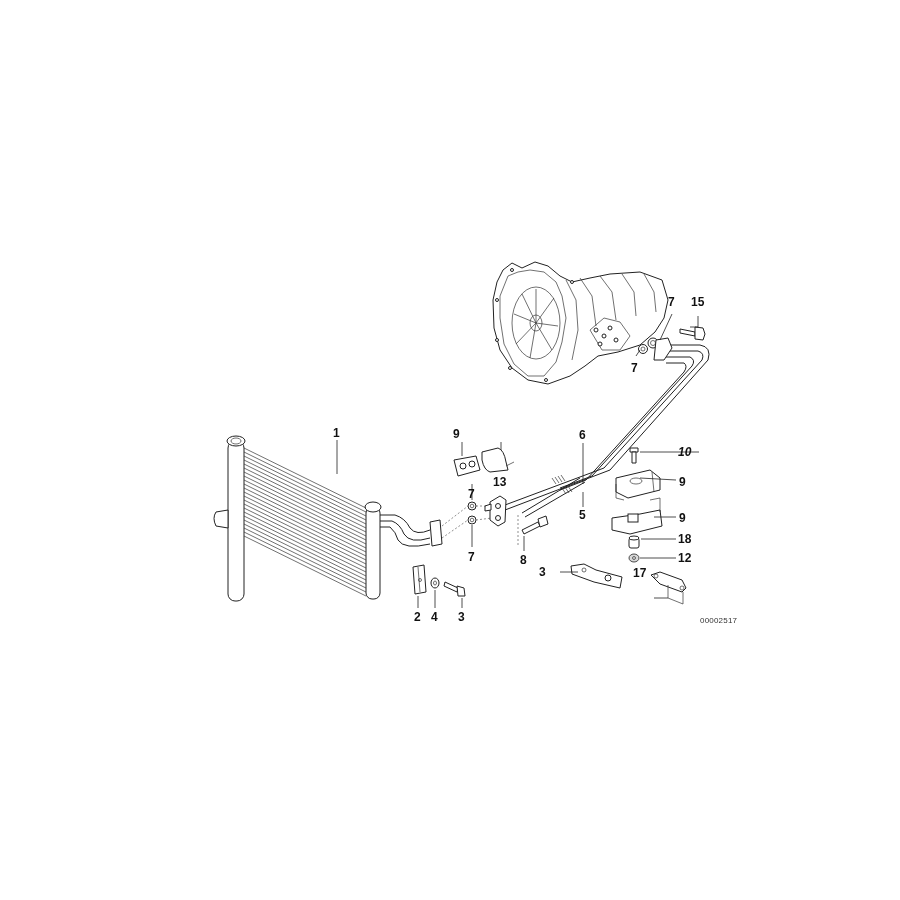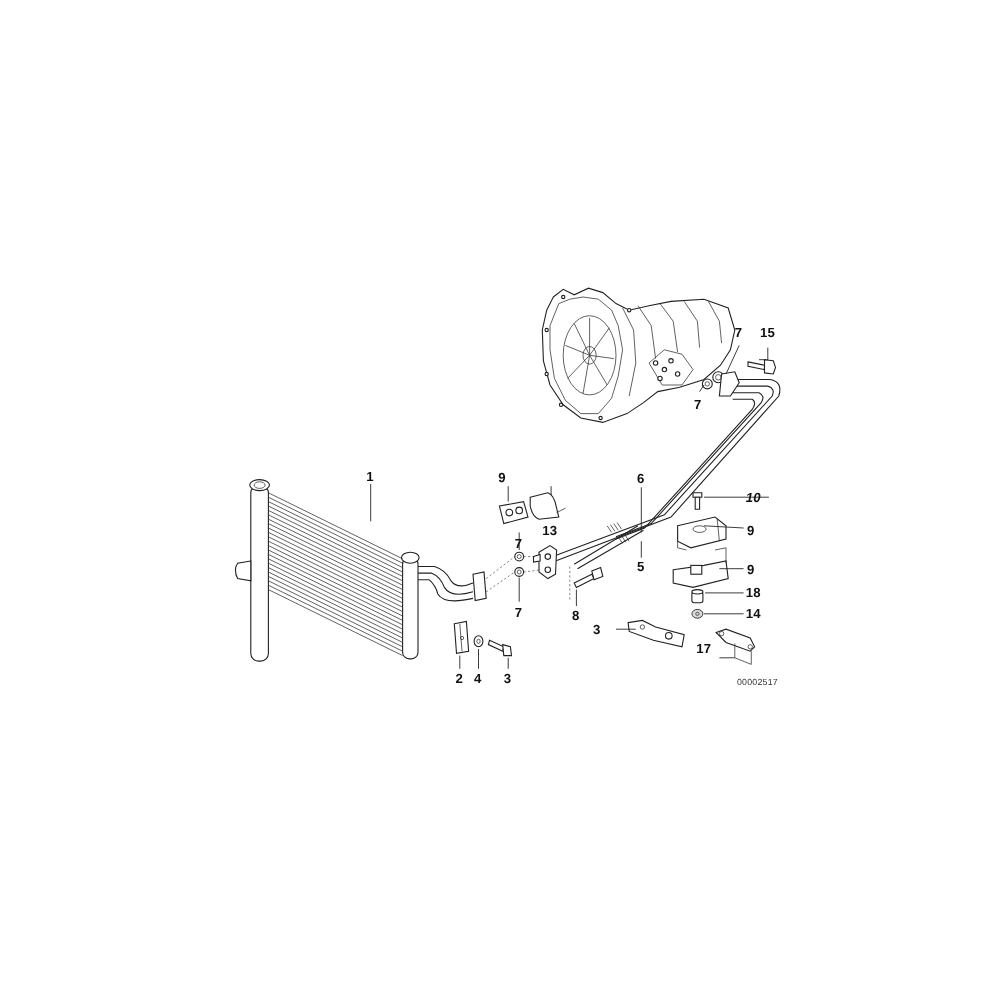--- a/index.html
+++ b/index.html
@@ -235,17 +235,17 @@
 <span class="lbl" style="left:468px;top:488px;">7</span>
 <span class="lbl" style="left:468px;top:551px;">7</span>
 <span class="lbl" style="left:668px;top:296px;">7</span>
 <span class="lbl" style="left:631px;top:362px;">7</span>
 <span class="lbl" style="left:691px;top:296px;">15</span>
 <span class="lbl" style="left:520px;top:554px;">8</span>
 <span class="lbl" style="left:678px;top:446px;font-style:italic;">10</span>
 <span class="lbl" style="left:679px;top:476px;">9</span>
 <span class="lbl" style="left:679px;top:512px;">9</span>
 <span class="lbl" style="left:678px;top:533px;">18</span>
-<span class="lbl" style="left:678px;top:552px;">14</span>
+<span class="lbl" style="left:678px;top:552px;">12</span>
 <span class="lbl" style="left:539px;top:566px;">3</span>
-<span class="lbl" style="left:633px;top:584px;">17</span>
-
-<span class="docid" style="left:670px;top:616px;">00002517</span>
+<span class="lbl" style="left:633px;top:567px;">17</span>
+
+<span class="docid" style="left:700px;top:616px;">00002517</span>
 
 </body></html>

